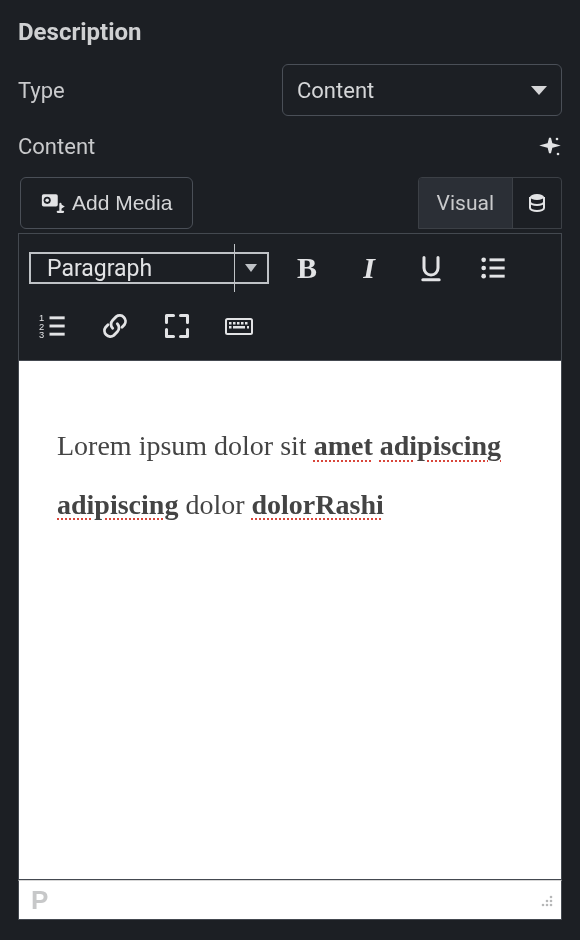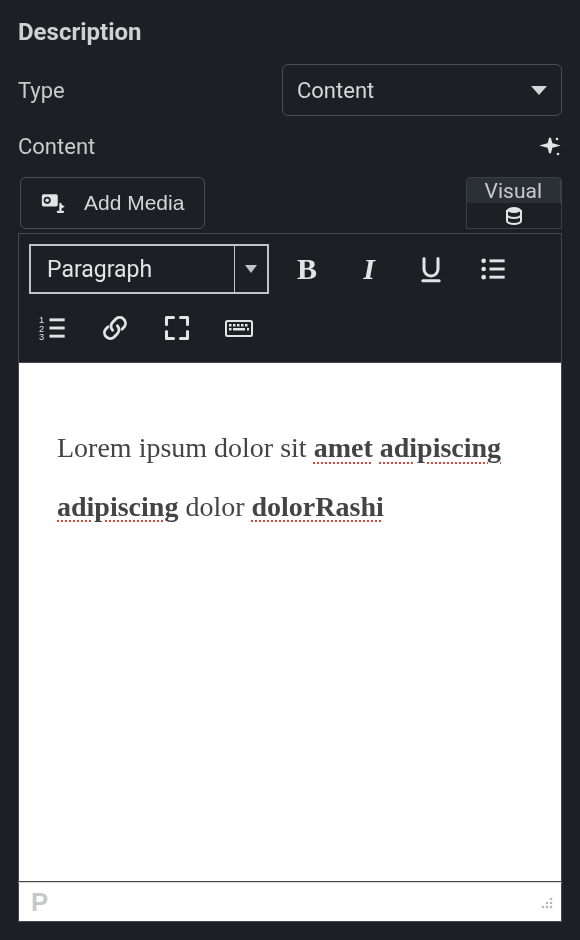--- a/index.html
+++ b/index.html
@@ -65,33 +65,32 @@
   .add-media-btn {
     height: 52px;
     padding: 0 20px;
     border: 1px solid #4a4f57;
     border-radius: 6px;
     background: #1c1f24;
     color: #d5d6d8;
     font-size: 21px;
     display: flex;
     align-items: center;
-    gap: 13px;
+    gap: 1px;
     cursor: pointer;
     margin-left: 2px;
   }
   .add-media-btn svg { width: 30px; height: 24px; }
   .tab-group {
     display: flex;
     align-items: center;
     border: 1px solid #3c4046;
     border-radius: 4px 4px 0 0;
     overflow: hidden;
     height: 52px;
-    flex-direction: column;
   }
   .tab {
     height: 100%;
     padding: 0 18px;
     display: flex;
     align-items: center;
     justify-content: center;
     font-size: 21px;
     color: #c9cacc;
     cursor: pointer;
@@ -108,21 +107,21 @@
   }
   .toolbar-row {
     display: flex;
     align-items: center;
     gap: 14px;
     flex-wrap: wrap;
   }
   .toolbar-row + .toolbar-row { margin-top: 10px; }
   .format-select {
     width: 240px;
-    height: 50px;
+    height: 32px;
     border: 2px solid #bfc2c6;
     background: #1c1f24;
     display: flex;
     align-items: center;
     justify-content: space-between;
     padding: 0 10px 0 16px;
     cursor: pointer;
   }
   .format-select span { font-size: 23px; color: #e2e3e5; }
   .format-select .divider {

